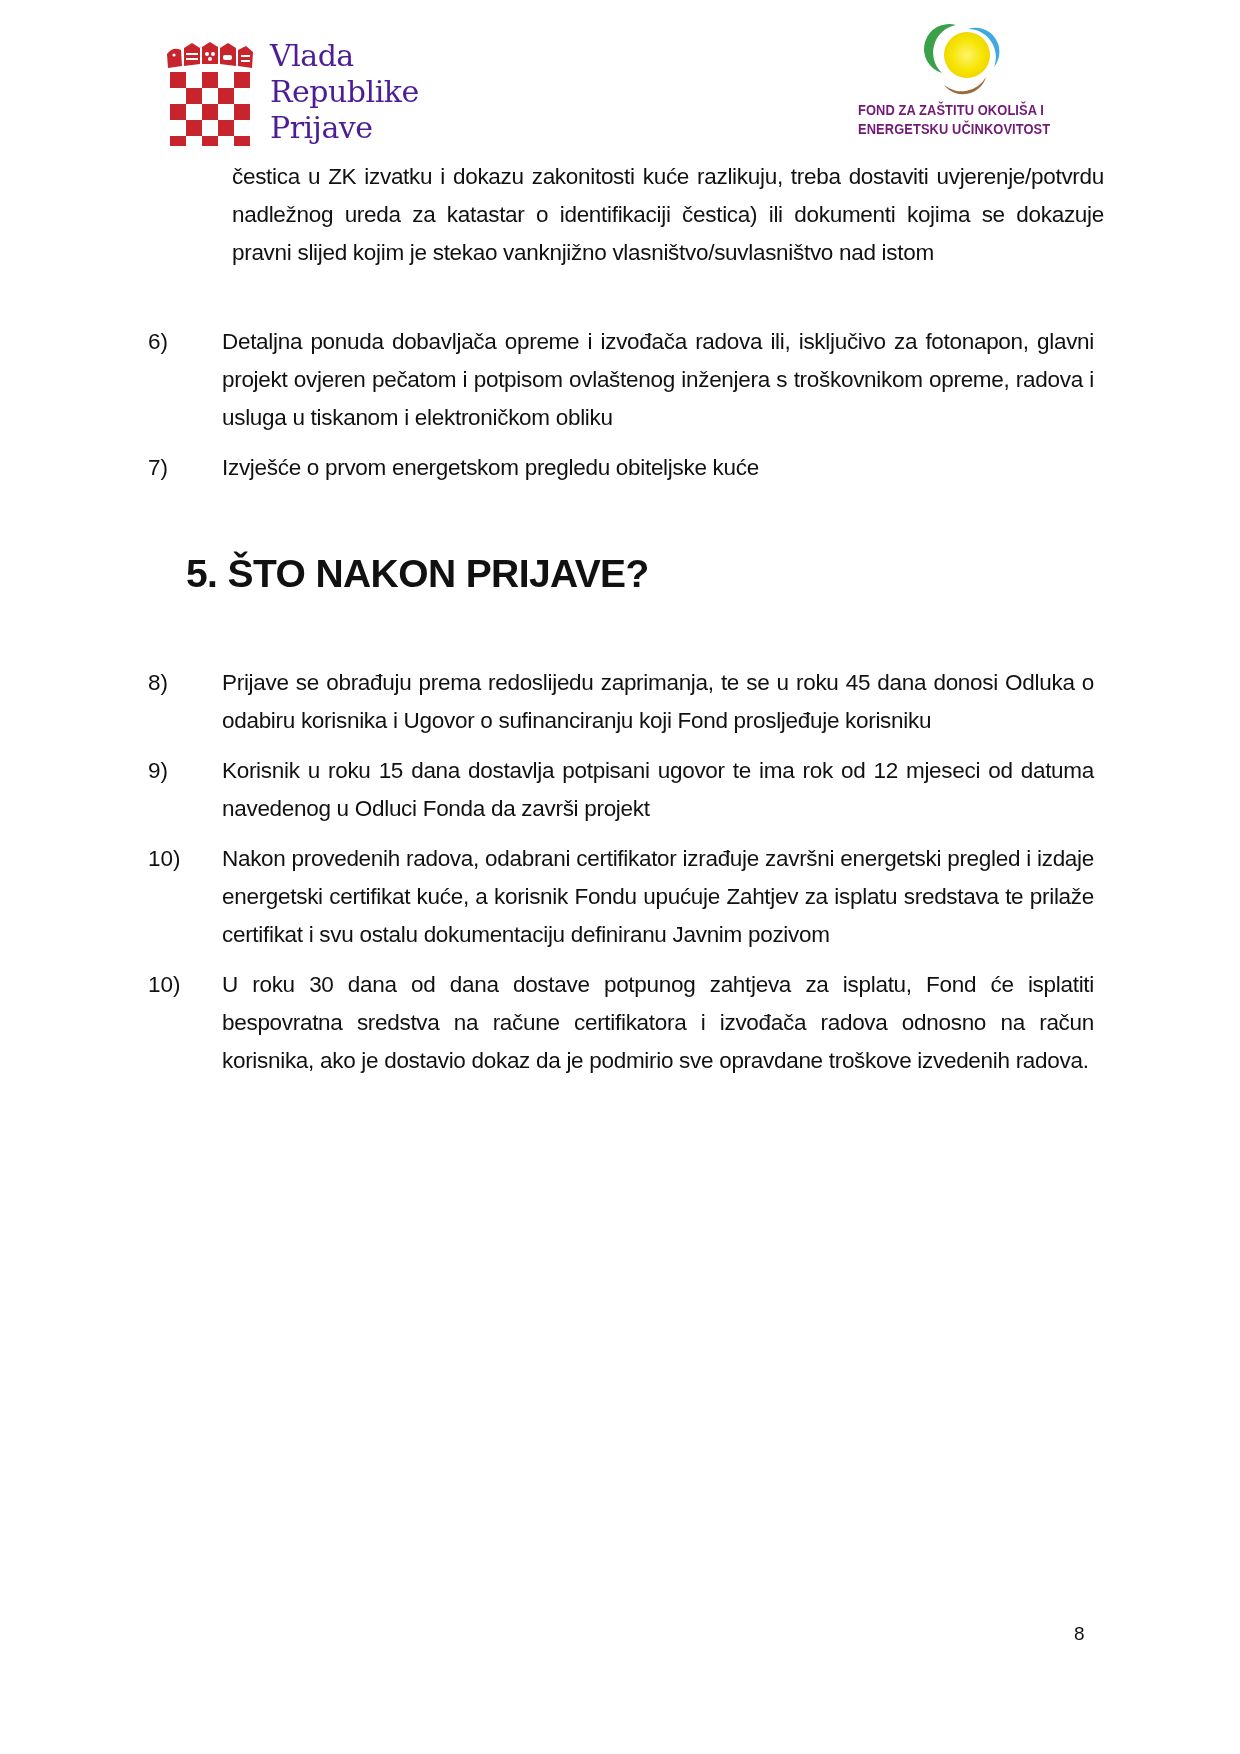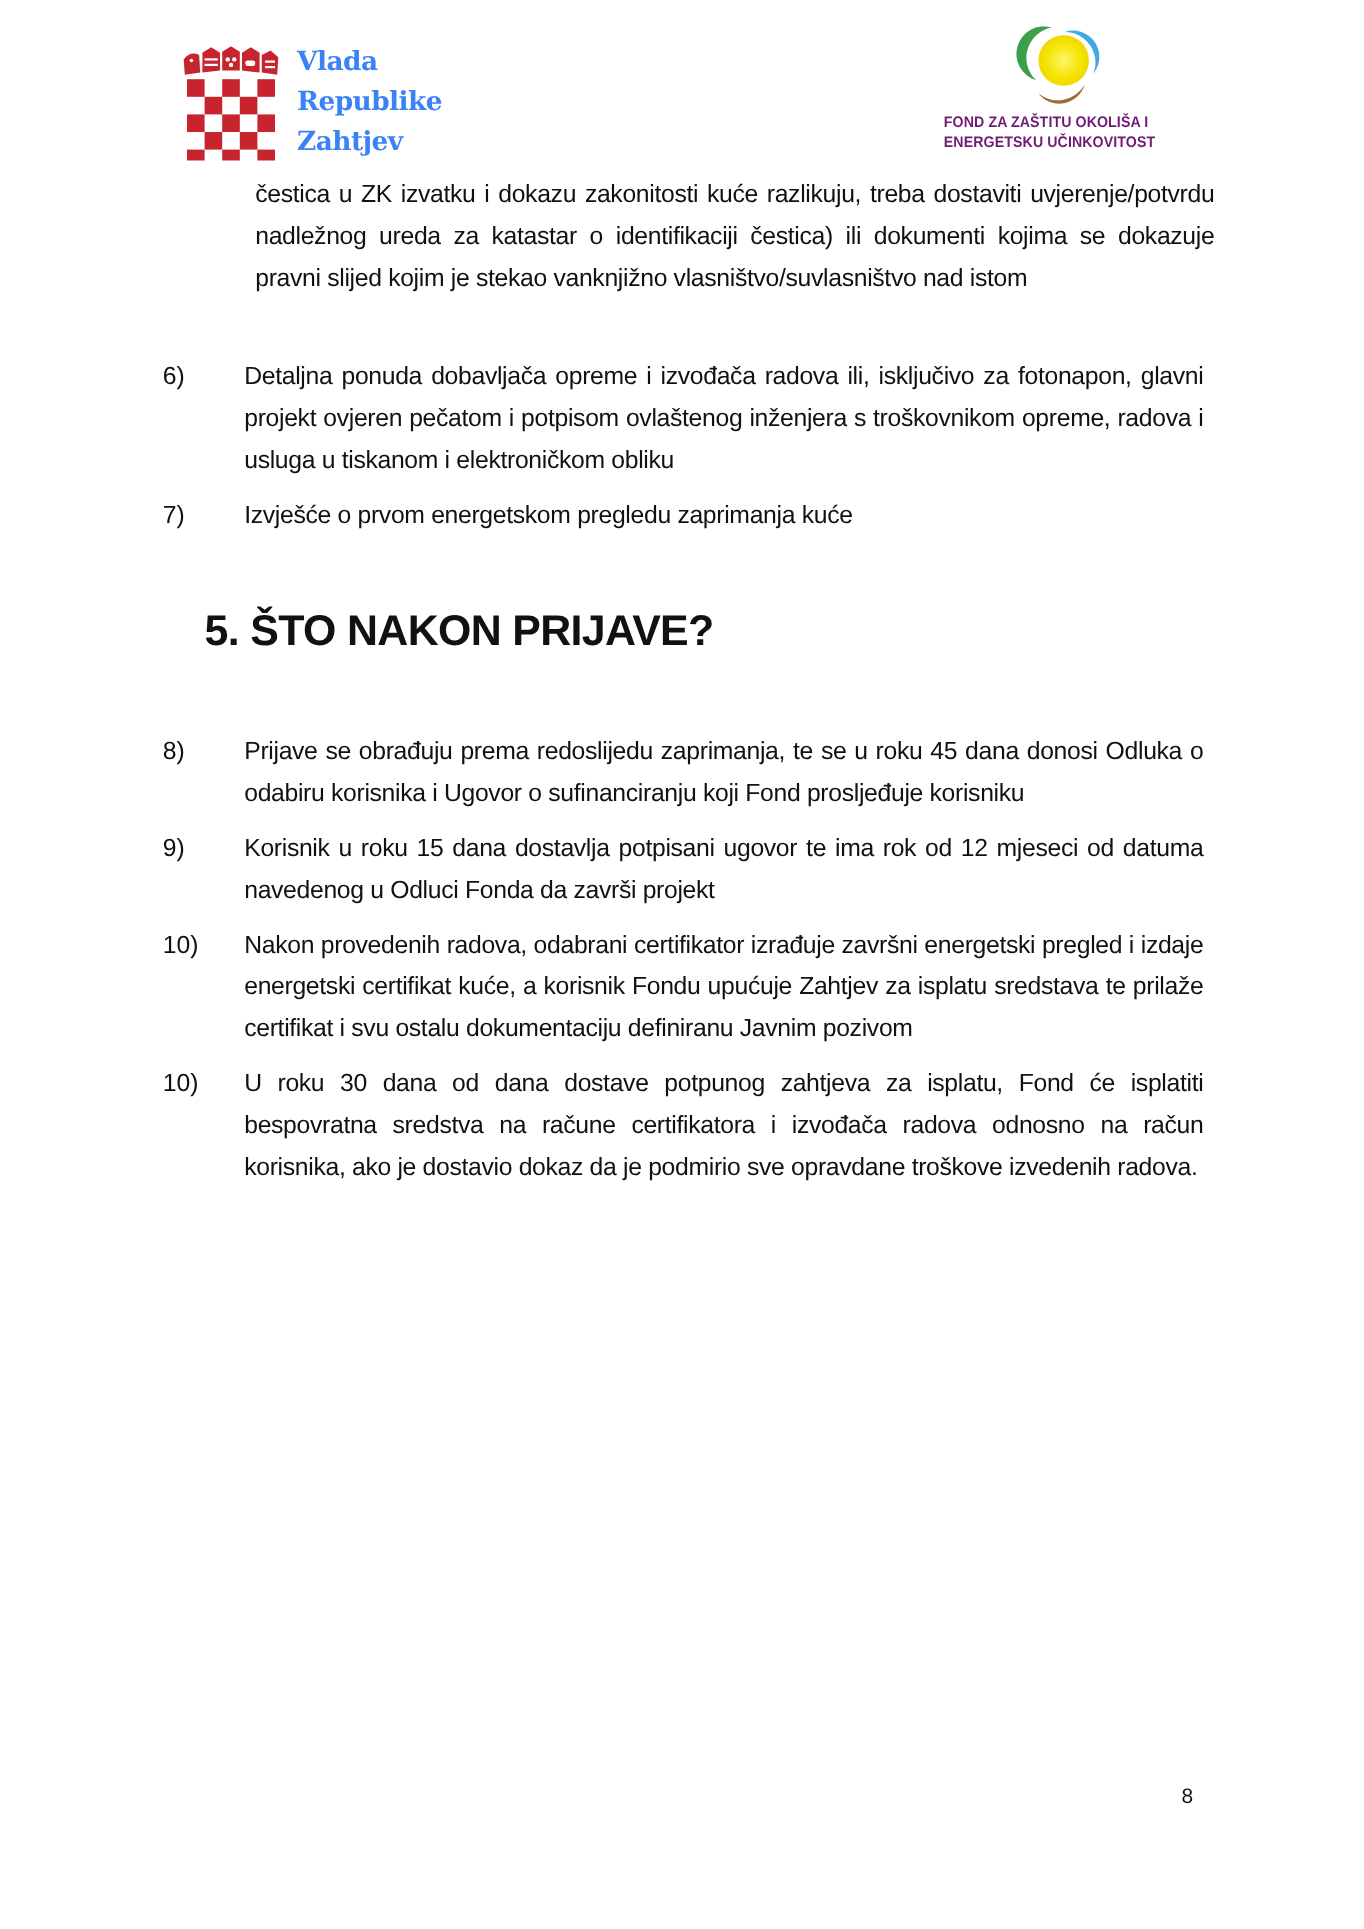--- a/index.html
+++ b/index.html
@@ -4,22 +4,22 @@
 <style>
   html, body { margin: 0; padding: 0; background: #ffffff; }
   body {
     width: 1240px; height: 1754px; position: relative; overflow: hidden;
     font-family: "Liberation Sans", sans-serif; color: #111111;
   }
   .header { position: absolute; left: 0; top: 0; width: 1240px; height: 150px; }
   .gov-logo { position: absolute; left: 165px; top: 42px; width: 90px; height: 104px; }
   .gov-title {
     position: absolute; left: 270px; top: 38px;
-    font-family: "DejaVu Serif", serif; color: #3b82f6;
-    font-size: 24px; line-height: 36px; letter-spacing: -0.5px; font-weight: bold;
+    font-family: "DejaVu Serif", serif; color: #4c1d95;
+    font-size: 30px; line-height: 36px; letter-spacing: -0.5px;
   }
   .gov-title div { white-space: nowrap; }
   .fund-logo { position: absolute; left: 920px; top: 15px; width: 86px; height: 82px; }
   .fund-title {
     position: absolute; left: 858px; top: 101px; width: 220px;
     font-family: "Liberation Sans", sans-serif; color: #701a75;
     font-size: 14px; line-height: 19px; font-weight: bold; letter-spacing: 0.1px;
   }
   .fund-title div { white-space: nowrap; transform: scaleX(0.92); transform-origin: left; }
   .para {
@@ -78,21 +78,21 @@
         <rect x="21" y="78" width="16" height="16" fill="#c8242e"></rect>
         <rect x="53" y="78" width="16" height="16" fill="#c8242e"></rect>
         <rect x="5" y="94" width="16" height="16" fill="#c8242e"></rect>
         <rect x="37" y="94" width="16" height="16" fill="#c8242e"></rect>
         <rect x="69" y="94" width="16" height="16" fill="#c8242e"></rect>
       </g>
   </svg>
   <div class="gov-title">
     <div>Vlada</div>
     <div>Republike</div>
-    <div>Zahtjev</div>
+    <div>Prijave</div>
   </div>
 
   <svg class="fund-logo" viewBox="0 0 86 82">
     <defs>
       <radialGradient id="sun" cx="50%" cy="50%" r="50%">
         <stop offset="0%" stop-color="#fff46a"></stop>
         <stop offset="70%" stop-color="#f5e400"></stop>
         <stop offset="100%" stop-color="#f0d800"></stop>
       </radialGradient>
     </defs>
@@ -111,21 +111,21 @@
   <div class="para cont" style="text-align-last:left;">čestica u ZK izvatku i dokazu zakonitosti kuće razlikuju, treba dostaviti uvjerenje/potvrdu  nadležnog  ureda za katastar o identifikaciji čestica) ili dokumenti kojima se dokazuje pravni slijed kojim je stekao vanknjižno vlasništvo/suvlasništvo nad istom</div>
 </div>
 
 <div class="block2">
   <div class="item">
     <span class="num">6)</span>
     <span class="text last">Detaljna ponuda dobavljača opreme i izvođača radova ili, isključivo za fotonapon, glavni projekt ovjeren pečatom i potpisom ovlaštenog inženjera s troškovnikom opreme, radova i usluga u tiskanom i elektroničkom obliku</span>
   </div>
   <div class="item">
     <span class="num">7)</span>
-    <span class="text last">Izvješće o prvom energetskom pregledu zaprimanja kuće</span>
+    <span class="text last">Izvješće o prvom energetskom pregledu obiteljske kuće</span>
   </div>
 </div>
 
 <div class="heading">5. ŠTO NAKON PRIJAVE?</div>
 
 <div class="block3">
   <div class="item">
     <span class="num">8)</span>
     <span class="text last">Prijave se obrađuju prema redoslijedu zaprimanja, te se u roku 45 dana donosi Odluka o odabiru korisnika i Ugovor o sufinanciranju koji Fond prosljeđuje korisniku</span>
   </div>

